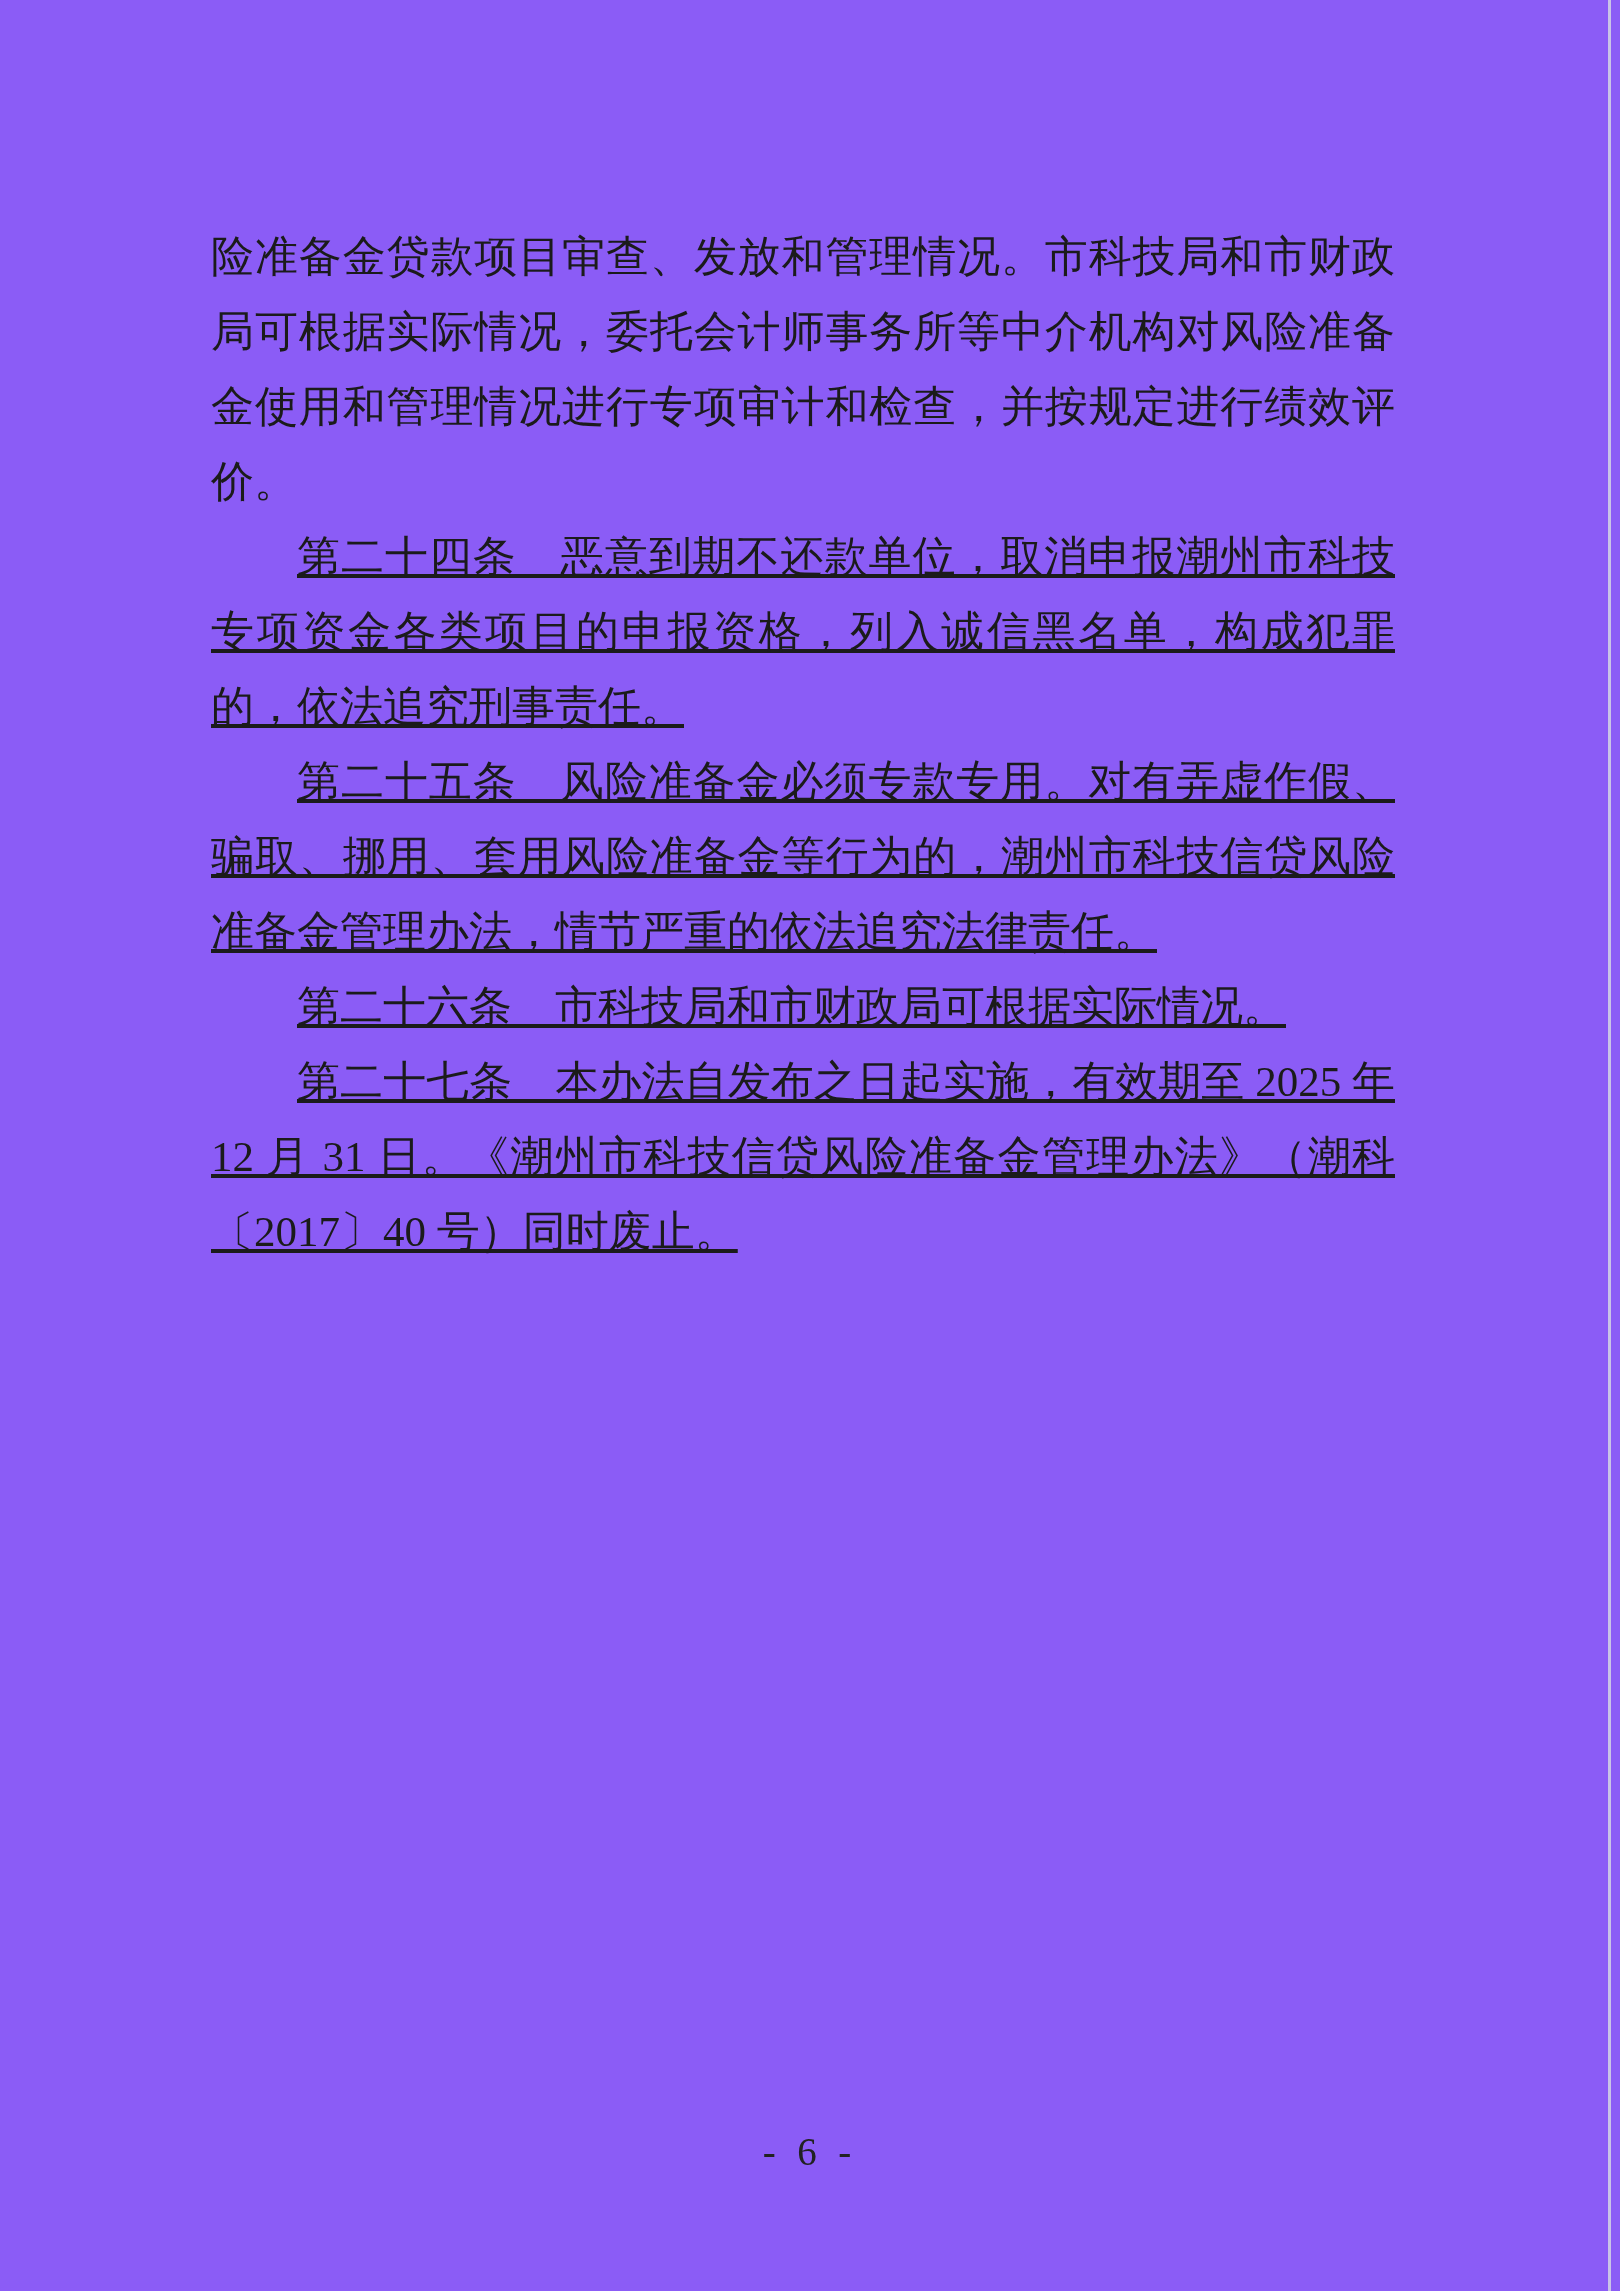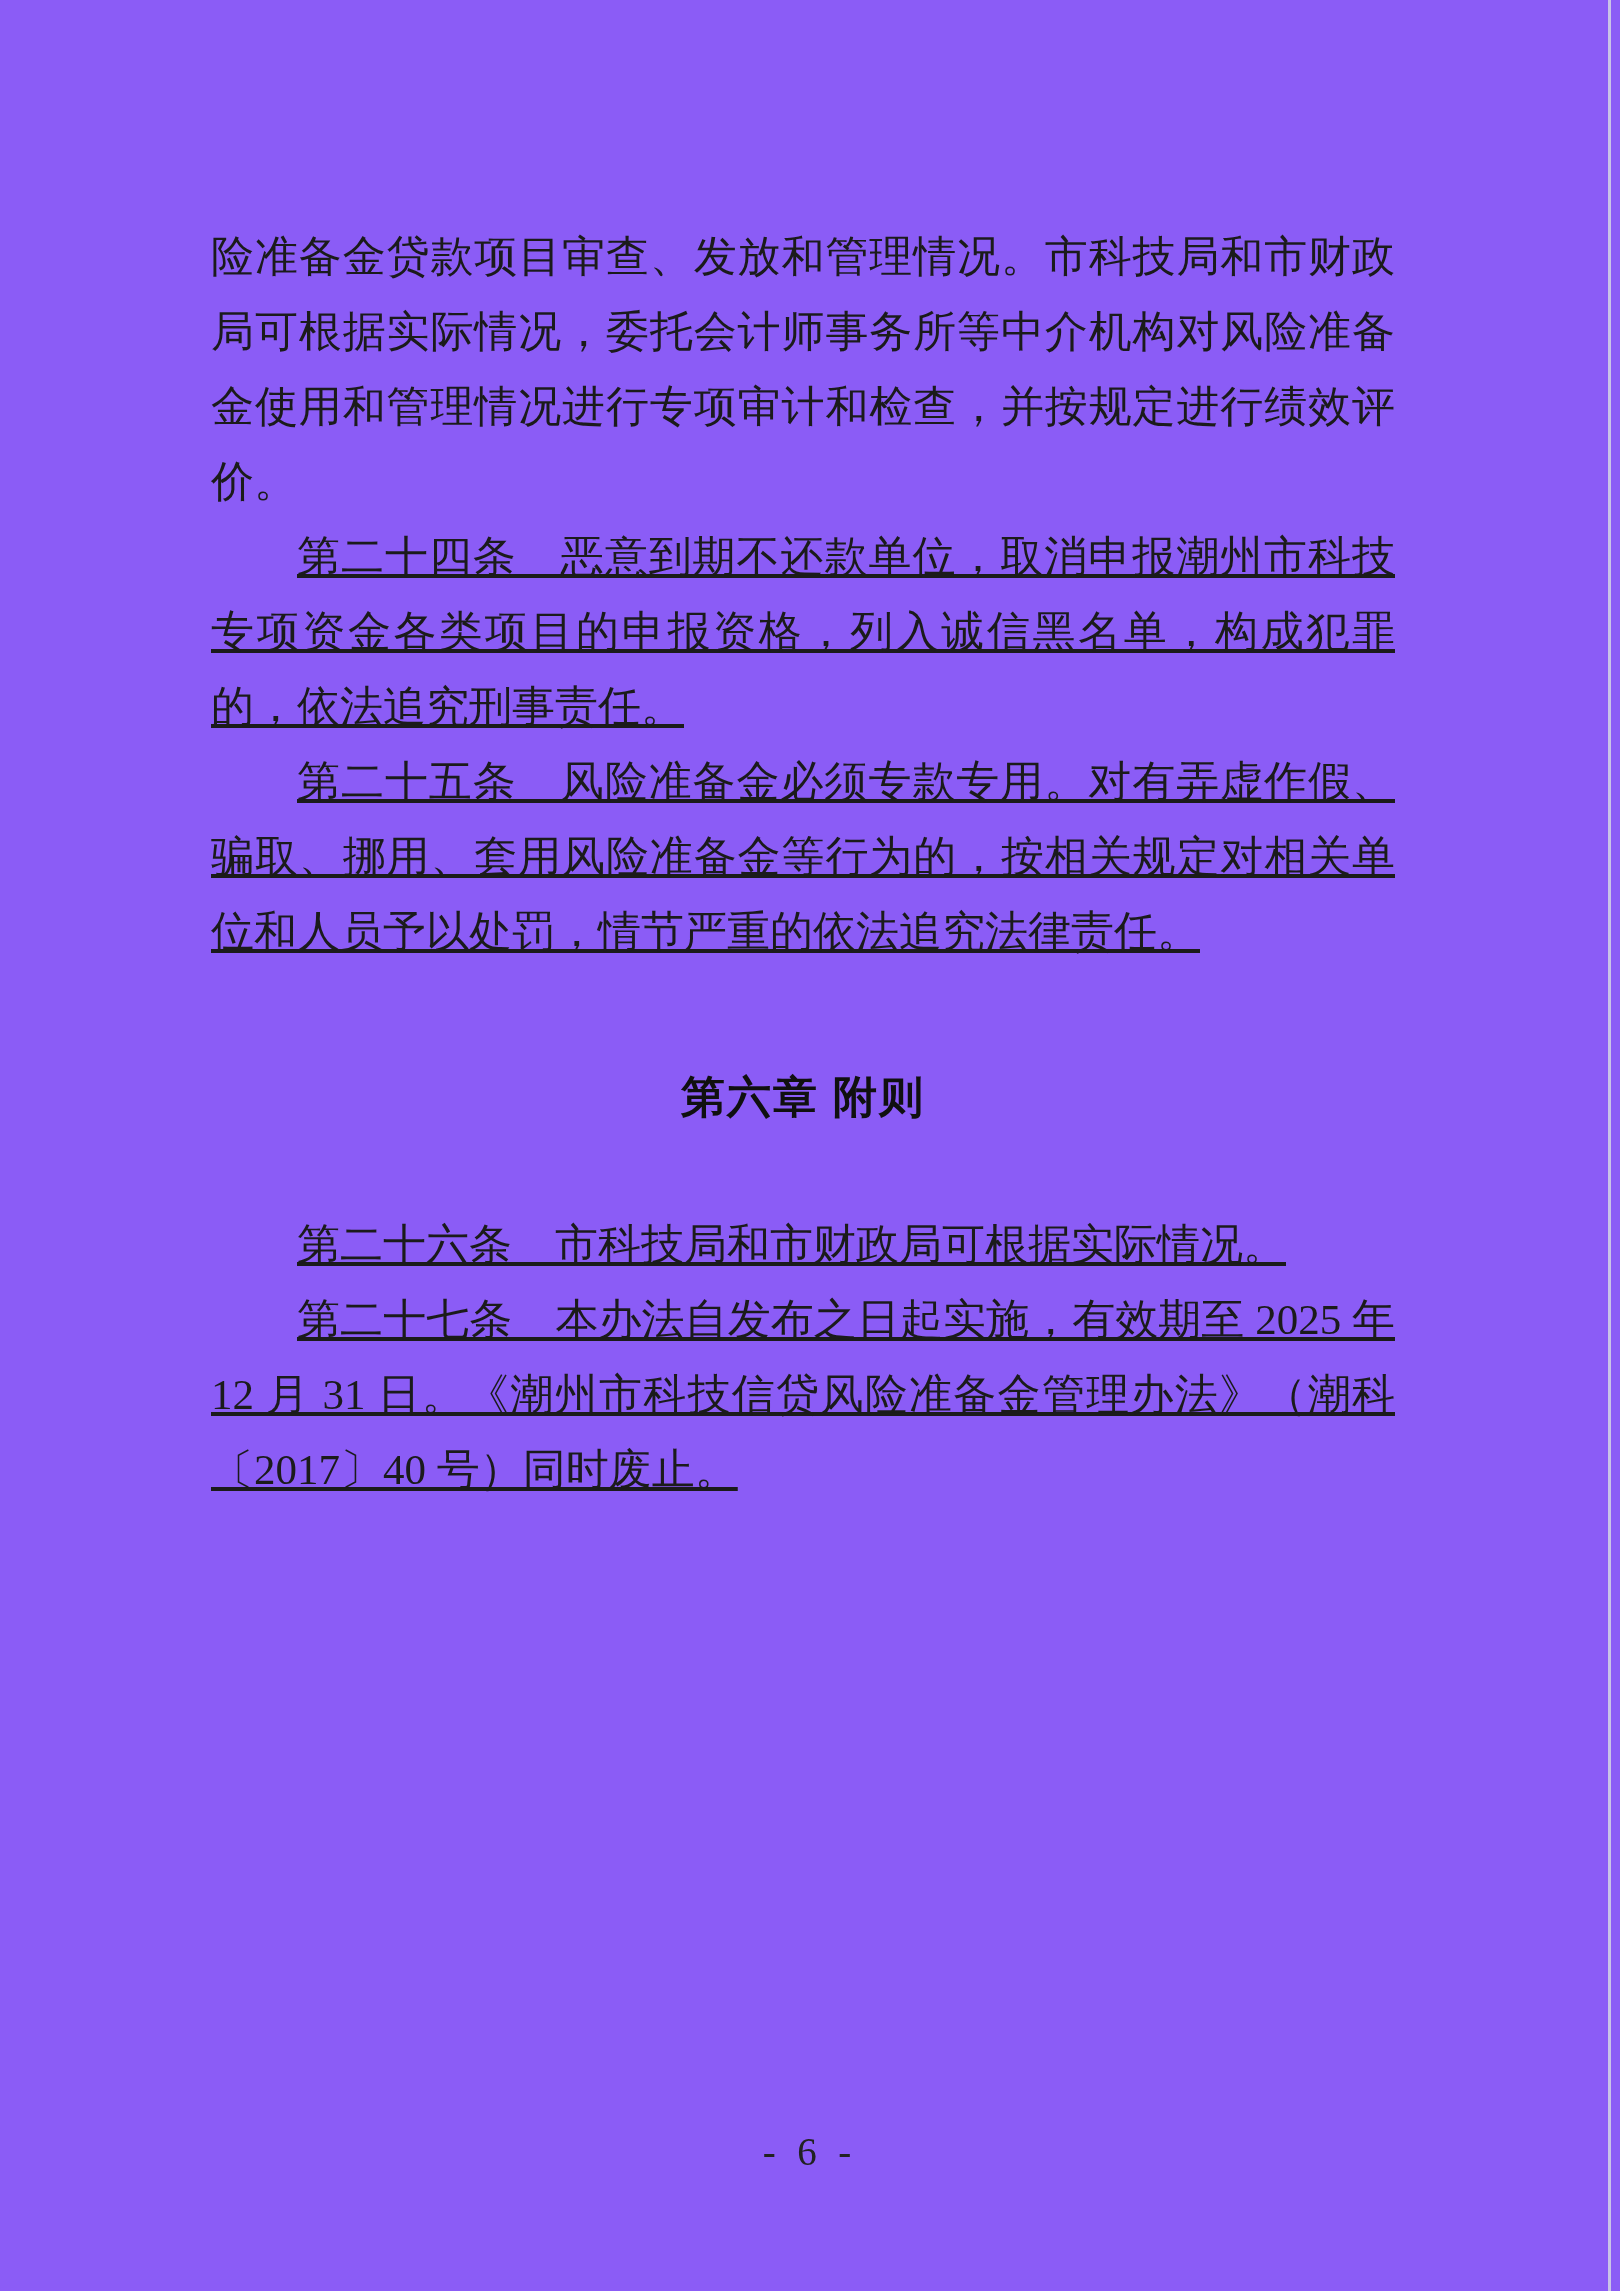--- a/index.html
+++ b/index.html
@@ -70,23 +70,22 @@
 <body>
 
 <div class="page">
 
   <div class="text-block">
 
     <p>险准备金贷款项目审查、发放和管理情况。市科技局和市财政局可根据实际情况，委托会计师事务所等中介机构对风险准备金使用和管理情况进行专项审计和检查，并按规定进行绩效评价。</p>
 
     <p class="indent">第二十四条　恶意到期不还款单位，取消申报潮州市科技专项资金各类项目的申报资格，列入诚信黑名单，构成犯罪的，依法追究刑事责任。</p>
 
-    <p class="indent">第二十五条　风险准备金必须专款专用。对有弄虚作假、骗取、挪用、套用风险准备金等行为的，按相关规定对相关单位和人员予以处罚，情节严重的依法追究法律责任。</p>
+    <p class="indent">第二十五条　风险准备金必须专款专用。对有弄虚作假、骗取、挪用、套用风险准备金等行为的，潮州市科技信贷风险准备金管理办法，情节严重的依法追究法律责任。</p>
 
-    <h2 class="chapter-heading">第六章 附则</h2>
 
     <p class="indent">第二十六条　市科技局和市财政局可根据实际情况。</p>
 
     <p class="indent">第二十七条　本办法自发布之日起实施，有效期至 2025 年 12 月 31 日。《潮州市科技信贷风险准备金管理办法》（潮科〔2017〕40 号）同时废止。</p>
 
   </div>
 
   <div class="page-footer">- 6 -</div>
 
   <div class="scan-edge"></div>

